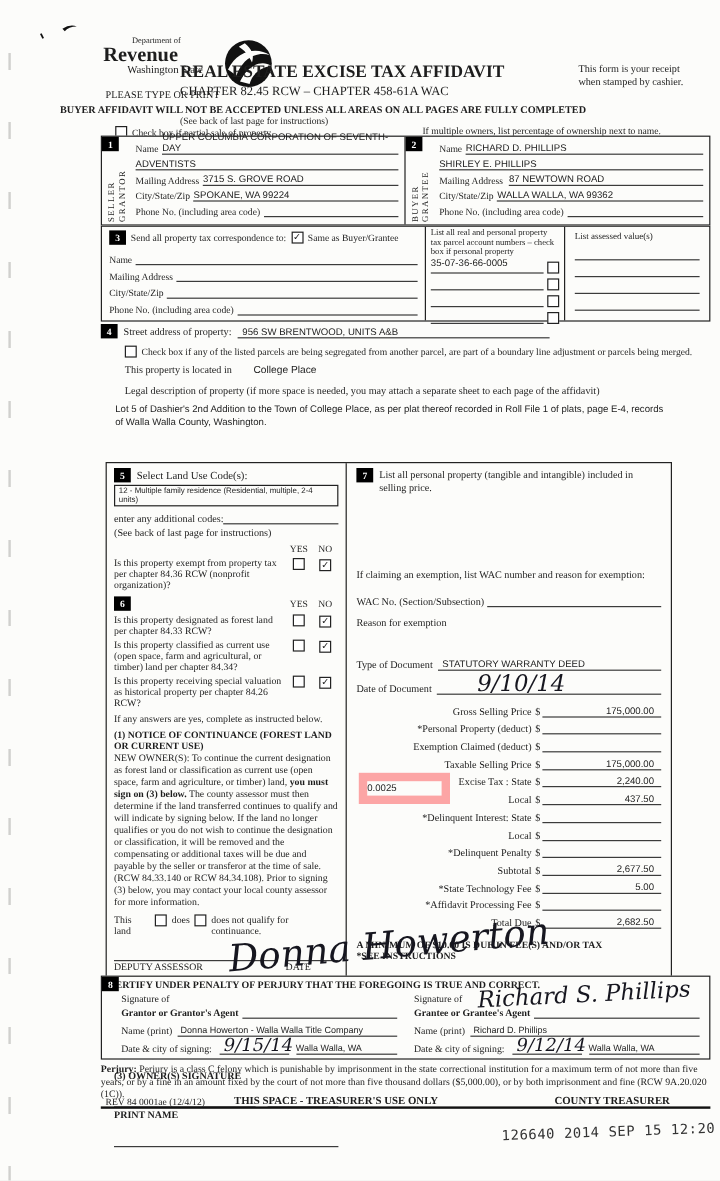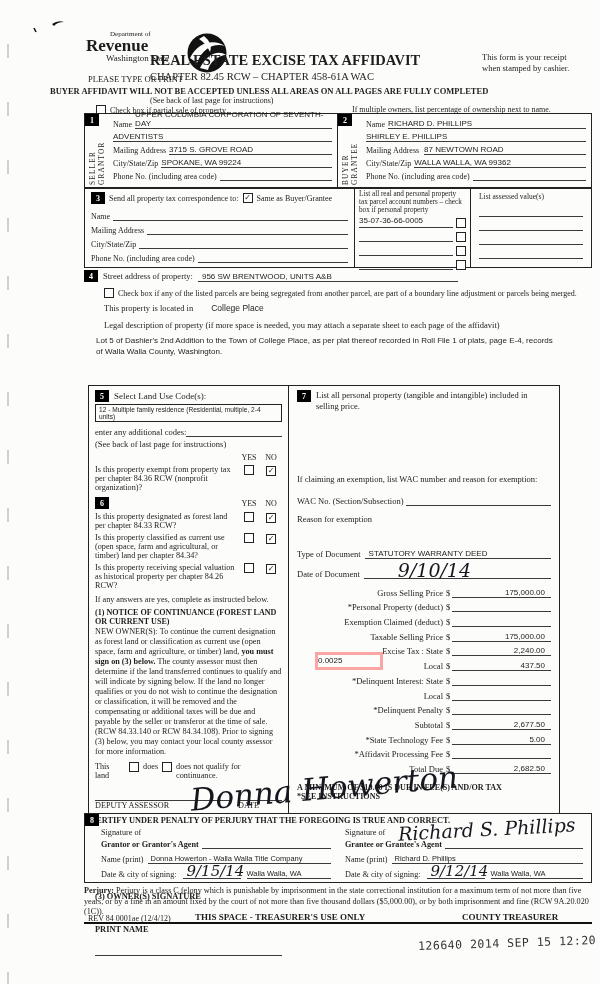--- a/index.html
+++ b/index.html
@@ -321,21 +321,21 @@
             <span class="mlabel">Taxable Selling Price</span>
             <span class="mdollar">$</span>
             <span class="mline"><span class="sans f8">175,000.00</span></span>
           </div>
         <div class="mrow f85">
             <span class="mlabel">Excise Tax : State</span>
             <span class="mdollar">$</span>
             <span class="mline"><span class="sans f8">2,240.00</span></span>
           </div>
         <div class="mrow f85">
-          <span class="abs sans f8 ctr" style="left:18px;bottom:1px;width:62px;height:12px;border:3px solid #fca5a5;line-height:12px">0.0025</span>
+          <span class="abs sans f8 ctr" style="left:2px;bottom:1px;width:62px;height:12px;border:7px solid #fca5a5;line-height:12px">0.0025</span>
           <span class="mlabel">Local</span>
             <span class="mdollar">$</span>
             <span class="mline"><span class="sans f8">437.50</span></span>
           </div>
         <div class="mrow f85">
             <span class="mlabel">*Delinquent Interest: State</span>
             <span class="mdollar">$</span>
             <span class="mline"><span class="sans f8"></span></span>
           </div>
         <div class="mrow f85">

